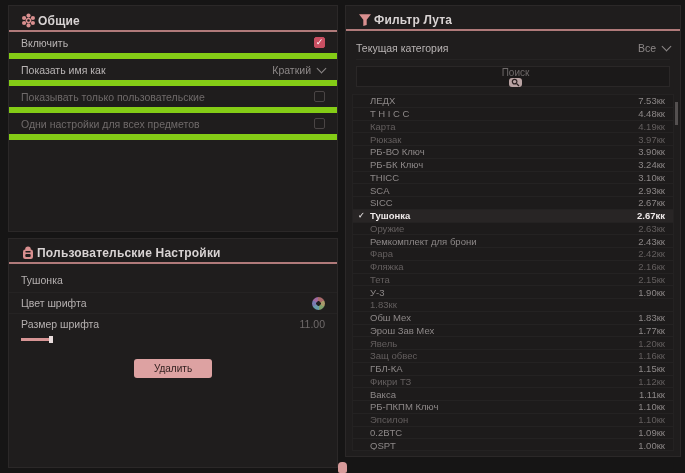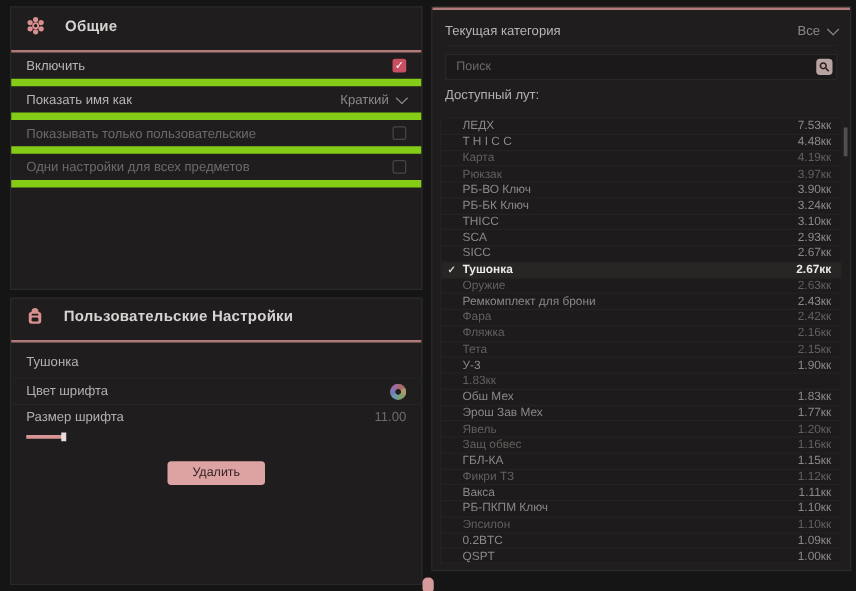--- a/index.html
+++ b/index.html
@@ -3,21 +3,21 @@
 <meta charset="utf-8">
 <style>
   html,body{margin:0;padding:0;background:#121111;}
   .page{position:relative;width:685px;height:473px;background:#161515;
         font-family:"Liberation Sans",sans-serif;overflow:hidden;}
   .panel{position:absolute;background:#1f1d1d;border:1px solid #2b2828;box-sizing:border-box;}
   .panel-general{left:8px;top:5px;width:330px;height:227px;}
   .panel-custom{left:8px;top:238px;width:330px;height:230px;}
   .panel-filter{left:345px;top:5px;width:336px;height:452px;}
 
-  .phead{display:flex;align-items:center;gap:16px;padding:7px 12px 12px;}
+  .phead{display:flex;align-items:center;gap:2px;padding:7px 12px 2px;}
   .phead h2{margin:0;font-size:12px;font-weight:bold;color:#d8d3d3;letter-spacing:.2px;}
   .hr{height:2px;background:#b07a7a;}
 
   .row{display:flex;justify-content:space-between;align-items:center;
        padding:0 12px;height:21px;border-bottom:6px solid #84cc16;
        font-size:10.5px;color:#b9b4b4;}
   .row.dim{color:#6f6a6a;gap:21px;}
   .checkbox{width:11px;height:11px;border:1px solid #4a4545;border-radius:2px;
             box-sizing:border-box;display:flex;align-items:center;justify-content:center;}
   .checkbox.checked{background:#c94f62;border-color:#c94f62;color:#fff;font-size:9px;line-height:1;}
@@ -41,21 +41,21 @@
   .slider .fill{position:absolute;left:0;top:3px;height:3px;background:#d79595;}
   .slider .thumb{position:absolute;top:1px;width:4px;height:7px;background:#e8dcdc;}
   .namerow{border-top:1px solid #252323;border-bottom:1px solid #252323;height:22px;
            color:#8a8585;}
 
   .cat-row{display:flex;justify-content:space-between;align-items:center;
            margin:6px 10px 0;height:22px;font-size:10.5px;color:#b9b4b4;
            border-bottom:1px solid #252323;}
   .search-box{display:flex;justify-content:space-between;align-items:center;
               margin:6px 10px 0;height:19px;border:1px solid #2a2727;background:#1b1919;
-              padding:0 3px 0 8px;color:#6f6a6a;font-size:10px;}
+              padding:0 3px 0 8px;color:#6f6a6a;font-size:10px;flex-direction:column;}
   .search-icon{width:13px;height:13px;background:#b9a3a3;border-radius:3px;
                display:flex;align-items:center;justify-content:center;}
   .list-title{margin:6px 10px 3px;font-size:10.5px;color:#b5b0b0;}
 
   .loot-list{position:absolute;left:6px;right:6px;top:88px;bottom:5px;
              border:1px solid #242222;box-sizing:border-box;overflow:hidden;background:#1d1b1b;}
   .loot-row{display:flex;align-items:center;gap:4px;height:12.75px;box-sizing:border-box;
             border-bottom:1px solid #242222;padding:0 8px 0 5px;font-size:9.5px;color:#8d8888;}
   .loot-row .chk{width:8px;font-size:8px;color:#ddd8d8;visibility:hidden;line-height:1;}
   .loot-row .lname{flex:1;white-space:nowrap;overflow:hidden;}
@@ -150,20 +150,28 @@
       <div class="thumb" style="left: calc(10% - 2px);"></div>
     </div>
 
 
     <div class="btnrow">
       <button class="pinkbtn">Удалить</button>
     </div>
   </section>
 
   <section class="panel panel-filter">
+    <div class="phead">
+      <span class="icon">
+        <svg width="14" height="14" viewBox="0 0 14 14">
+          <path fill="#d98f8f" d="M1 1.2h12L8.7 6.8v5.1L5.3 13V6.8z"></path>
+        </svg>
+      </span>
+      <h2>Фильтр Лута</h2>
+    </div>
     <div class="hr"></div>
 
     <div class="cat-row">
       <span>Текущая категория</span>
       <span class="select">
         <span>Все</span>
         <span class="chev"></span>
       </span>
     </div>
 

